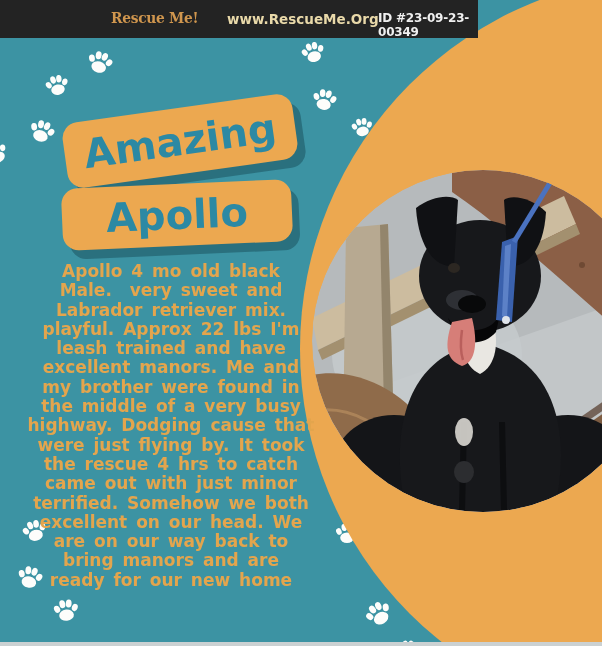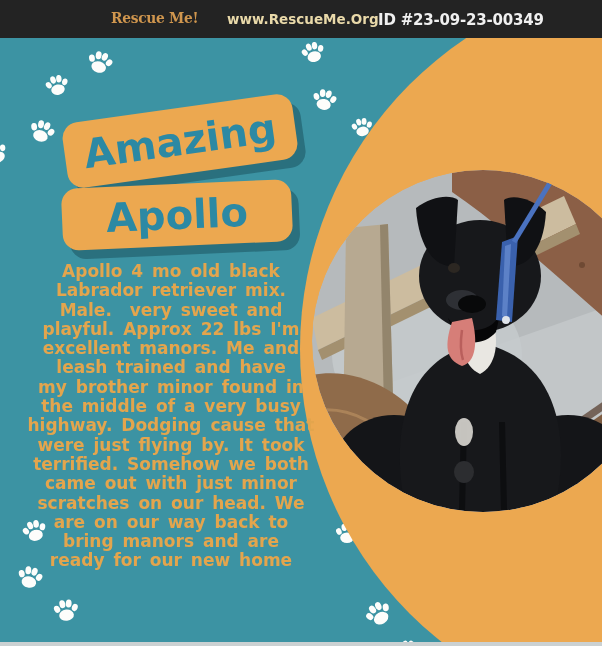--- a/index.html
+++ b/index.html
@@ -2,32 +2,32 @@
 <html><head>
 <meta charset="utf-8">
 <style>
   html,body{margin:0;padding:0;background:#888;}
   .stage{
     position:relative;width:602px;height:646px;overflow:hidden;
     background:#3C93A3;font-family:"DejaVu Sans","Liberation Sans",sans-serif;
   }
   
   .topbar{
-    position:absolute;left:0;top:0;width:602px;height:38px;background:#232323;z-index:30;
+    position:absolute;left:0;top:0;width:478px;height:38px;background:#232323;z-index:30;
   }
   .topbar .brand{
     position:absolute;left:111px;top:9px;font-size:15px;font-weight:bold;
     color:#D0964E;letter-spacing:-0.3px;transform:scaleX(0.92);transform-origin:left center;
     font-family:"DejaVu Serif","Liberation Serif",serif;
   }
   .topbar .url{
     position:absolute;left:227px;top:11px;font-size:13.5px;font-weight:bold;color:#E9D9A9;text-align:right;
   }
   .topbar .listing-id{
-    position:absolute;left:378px;top:11px;font-size:15px;font-weight:bold;color:#F0F0F0;
+    position:absolute;left:378px;top:11px;font-size:12px;font-weight:bold;color:#F0F0F0;
     letter-spacing:-0.2px;
   }
   
   .paw{position:absolute;z-index:1;}
   .paw svg{display:block;width:100%;height:100%;fill:#FDFDFB;}
   .orange-blob{
     position:absolute;left:300px;top:-25px;width:748px;height:748px;border-radius:50%;
     background:#ECA850;z-index:2;
   }
   .photo-circle{
@@ -248,32 +248,33 @@
 
   <div class="banner banner-amazing">
     <span>Amazing</span>
   </div>
   <div class="banner banner-apollo">
     <span>Apollo</span>
   </div>
 
   <div class="desc" id="desc">
       <div class="line">Apollo 4 mo old black</div>
+      <div class="line">Male.  very sweet and</div>
       <div class="line">Labrador retriever mix.</div>
-      <div class="line">Male.  very sweet and</div>
       <div class="line">playful. Approx 22 lbs I'm</div>
+      <div class="line">leash trained and have</div>
       <div class="line">excellent manors. Me and</div>
-      <div class="line">leash trained and have</div>
-      <div class="line">my brother minor found in</div>
+      <div class="line">my brother were found in</div>
       <div class="line">the middle of a very busy</div>
       <div class="line">highway. Dodging cause that</div>
       <div class="line">were just flying by. It took</div>
+      <div class="line">the rescue 4 hrs to catch</div>
+      <div class="line">came out with just minor</div>
       <div class="line">terrified. Somehow we both</div>
-      <div class="line">came out with just minor</div>
-      <div class="line">scratches on our head. We</div>
+      <div class="line">excellent on our head. We</div>
       <div class="line">are on our way back to</div>
       <div class="line">bring manors and are</div>
       <div class="line">ready for our new home</div>
     </div>
 
   <div class="topbar">
     <span class="brand">Rescue Me!</span>
     <span class="url">www.RescueMe.Org</span>
     <span class="listing-id">ID #23-09-23-00349</span>
   </div>

